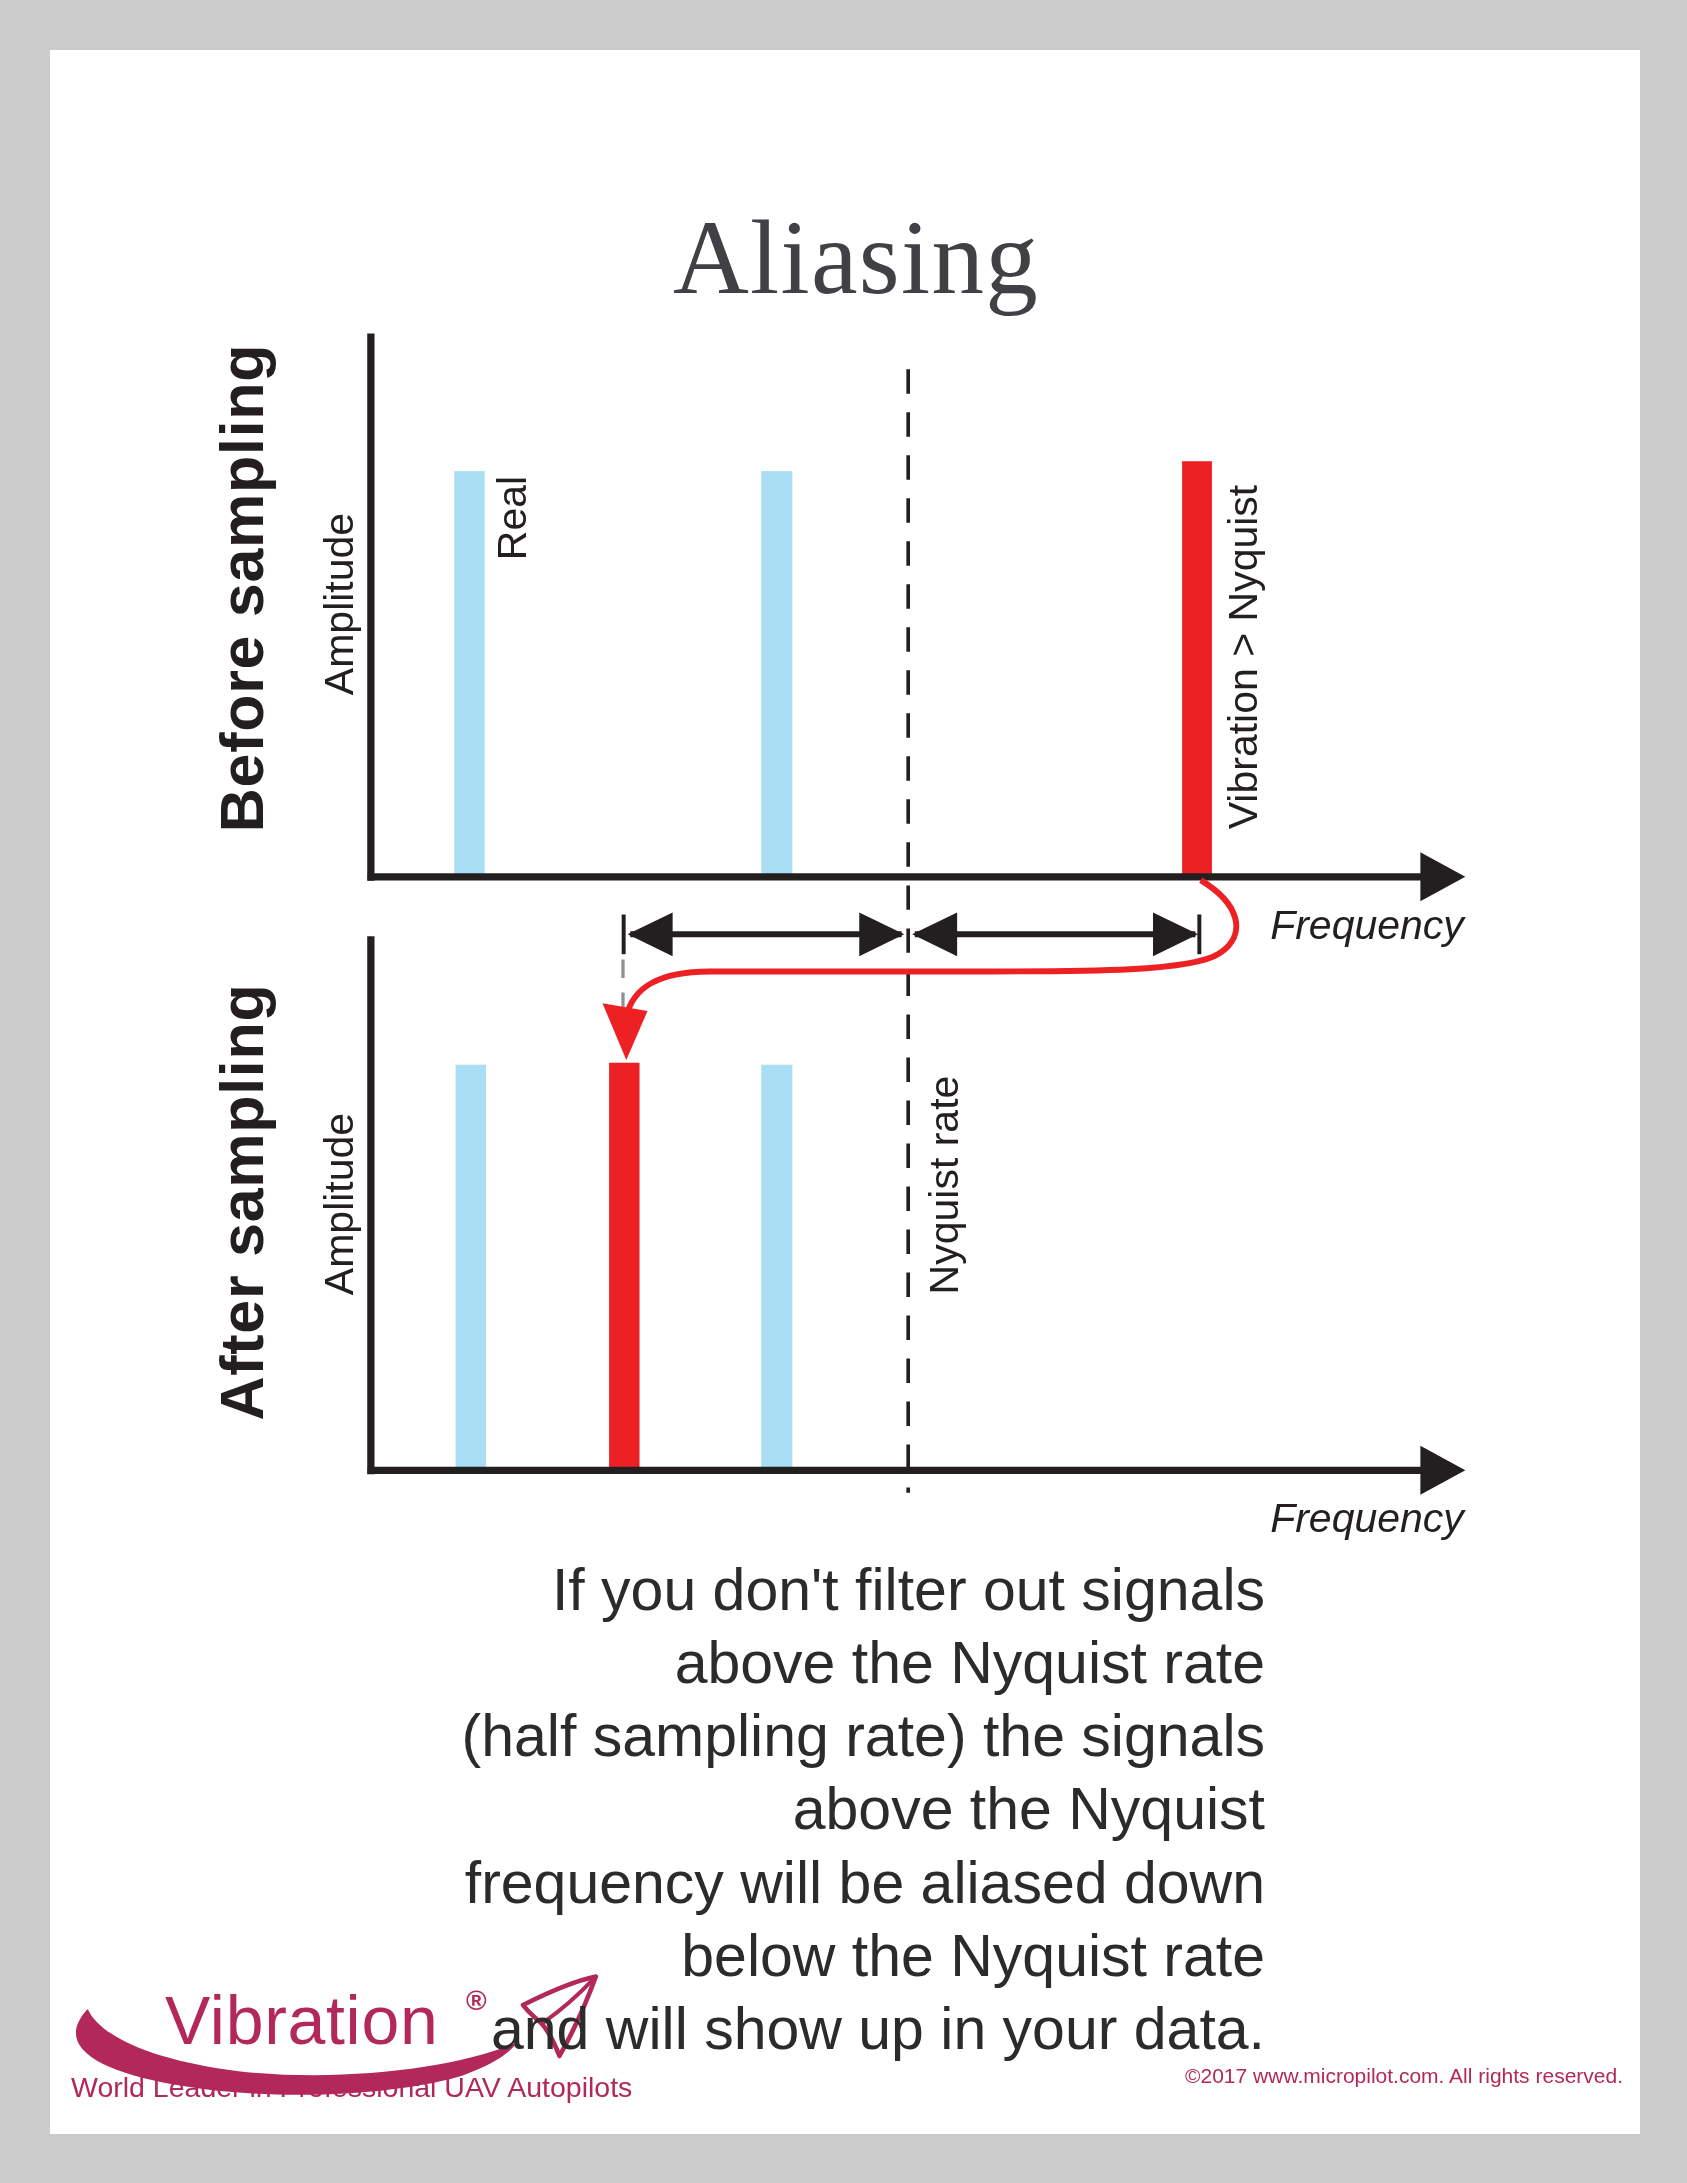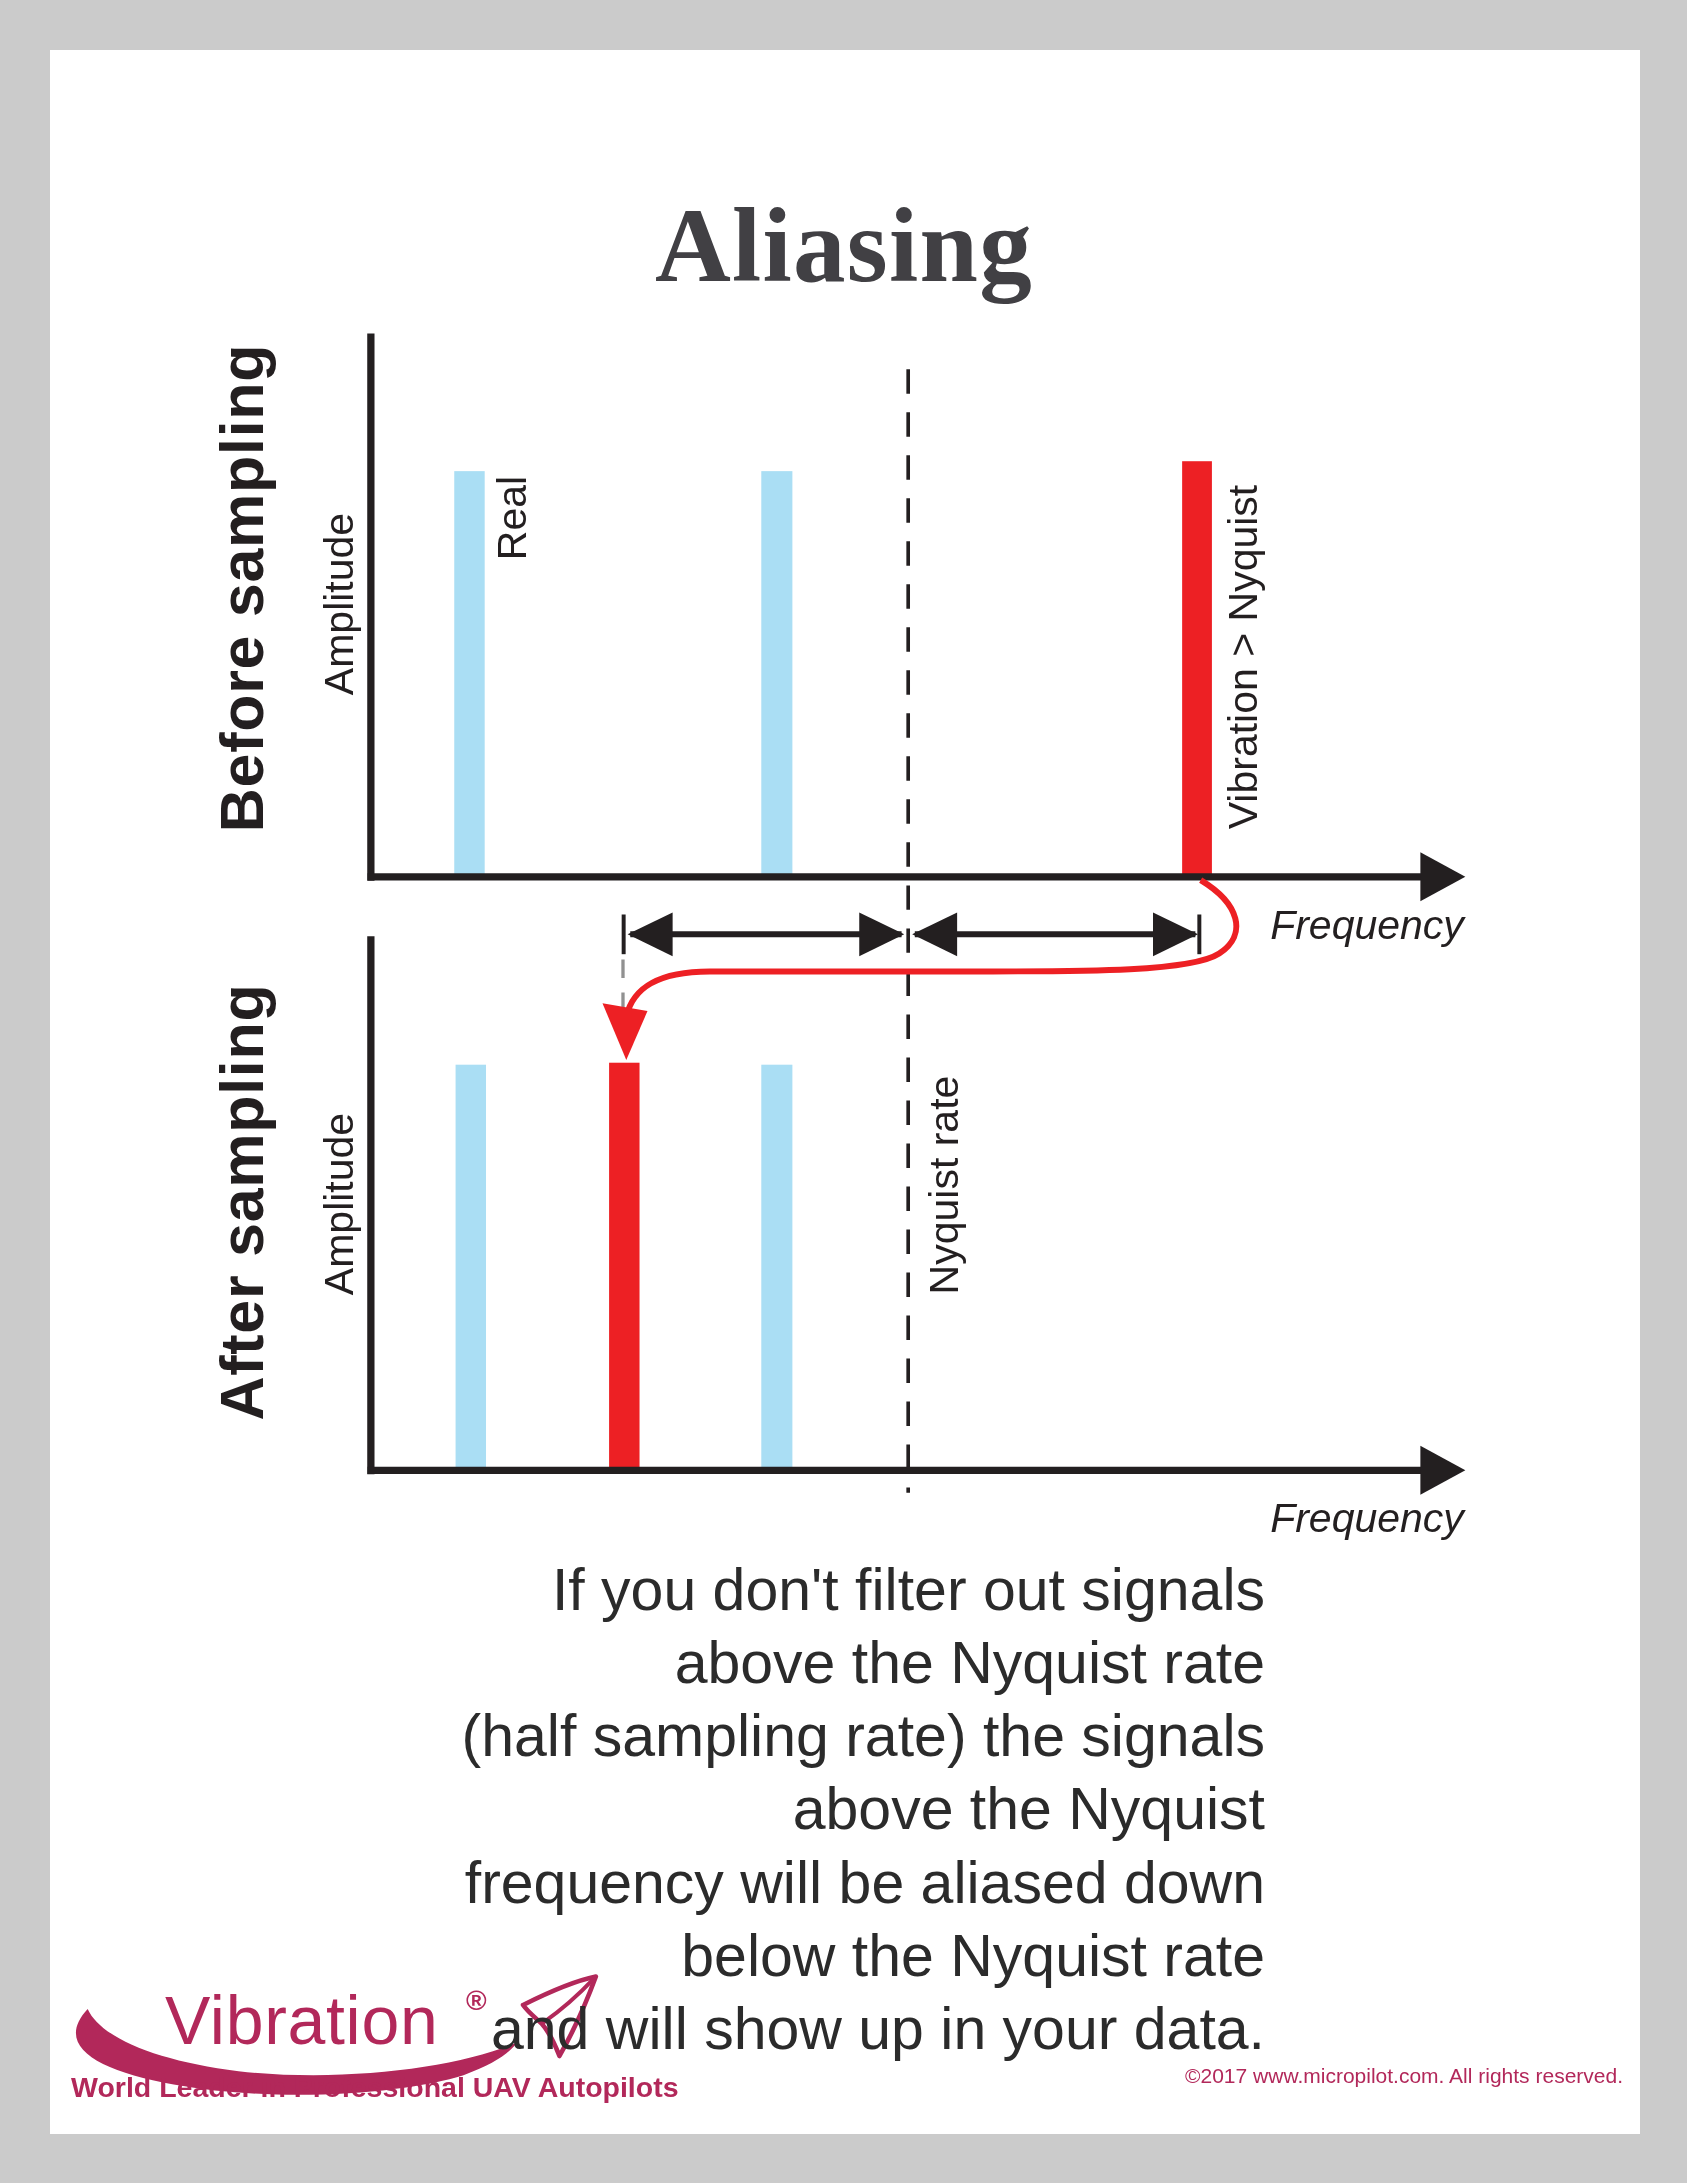--- a/index.html
+++ b/index.html
@@ -30,21 +30,21 @@
     left:842px;top:1554px;transform:translateX(-50%);
     font-size:59px;line-height:1.24;text-align:center;
     white-space:pre-line;color:#2b2b2b;
   }
   .brand-text{
     left:165px;top:1986px;font-size:68px;line-height:1;
     color:var(--c-brand,#b2285a);font-weight:500;letter-spacing:0.7px;
   }
   .reg-mark{left:466px;top:1985px;font-size:28px;color:var(--c-brand,#b2285a);font-weight:bold;}
   .tagline{
-    left:71px;top:2073px;font-size:28.5px;font-weight:bold;line-height:1;
+    left:71px;top:2073px;font-size:28.5px;font-weight:normal;line-height:1;
     color:var(--c-brand,#b2285a);
   }
   .copyright{
     left:1623px;top:2065px;transform:translateX(-100%);
     font-size:21px;line-height:1;color:var(--c-brand,#b2285a);
   }
   svg{position:absolute;left:0;top:0;}
   .ink-stroke{stroke:var(--c-ink,#231f20);}
   .ink-fill{fill:var(--c-ink,#231f20);}
   .blue-bar{fill:var(--c-bar_blue,#aadef4);}
@@ -100,21 +100,21 @@
     <polygon class="ink-fill" points="2146,2185 2146,2259 2214,2222"></polygon>
   </g>
 
   <g>
     <path class="brand-fill" d="M 132 3036 C 80 3092 148 3130 262 3150 C 430 3180 618 3162 700 3136 C 744 3120 768 3104 782 3086 C 698 3124 520 3148 360 3130 C 238 3115 152 3080 132 3036 Z"></path>
     <path fill="#ffffff" class="brand-stroke" stroke-width="7" stroke-linejoin="round" d="M 790 3030 C 832 3009 871 2993 900 2987 C 885 3028 862 3077 845 3107 C 836 3084 827 3068 818 3058 C 806 3047 797 3040 790 3030 Z"></path>
     <path fill="none" class="brand-stroke" stroke-width="6" stroke-linecap="round" d="M 898 2989 C 868 3021 840 3043 820 3057"></path>
   </g>
 </svg>
 
-<h1 class="abs title" style="margin:0;font-weight:bold;">Aliasing</h1>
+<h1 class="abs title" style="margin:12px;font-weight:normal;">Aliasing</h1>
 
 <div class="abs vlabel side-label" style="left:242px;top:588px;">Before sampling</div>
 <div class="abs vlabel axis-label" style="left:339px;top:604px;">Amplitude</div>
 <div class="abs vlabel bar-label" style="left:512px;top:518px;">Real</div>
 <div class="abs vlabel bar-label" style="left:1243px;top:657px;">Vibration &gt; Nyquist</div>
 <div class="abs hlabel" style="left:1367px;top:925px;">Frequency</div>
 
 <div class="abs vlabel side-label" style="left:242px;top:1202px;">After sampling</div>
 <div class="abs vlabel axis-label" style="left:339px;top:1204px;">Amplitude</div>
 <div class="abs vlabel bar-label" style="left:944px;top:1185px;">Nyquist rate</div>

